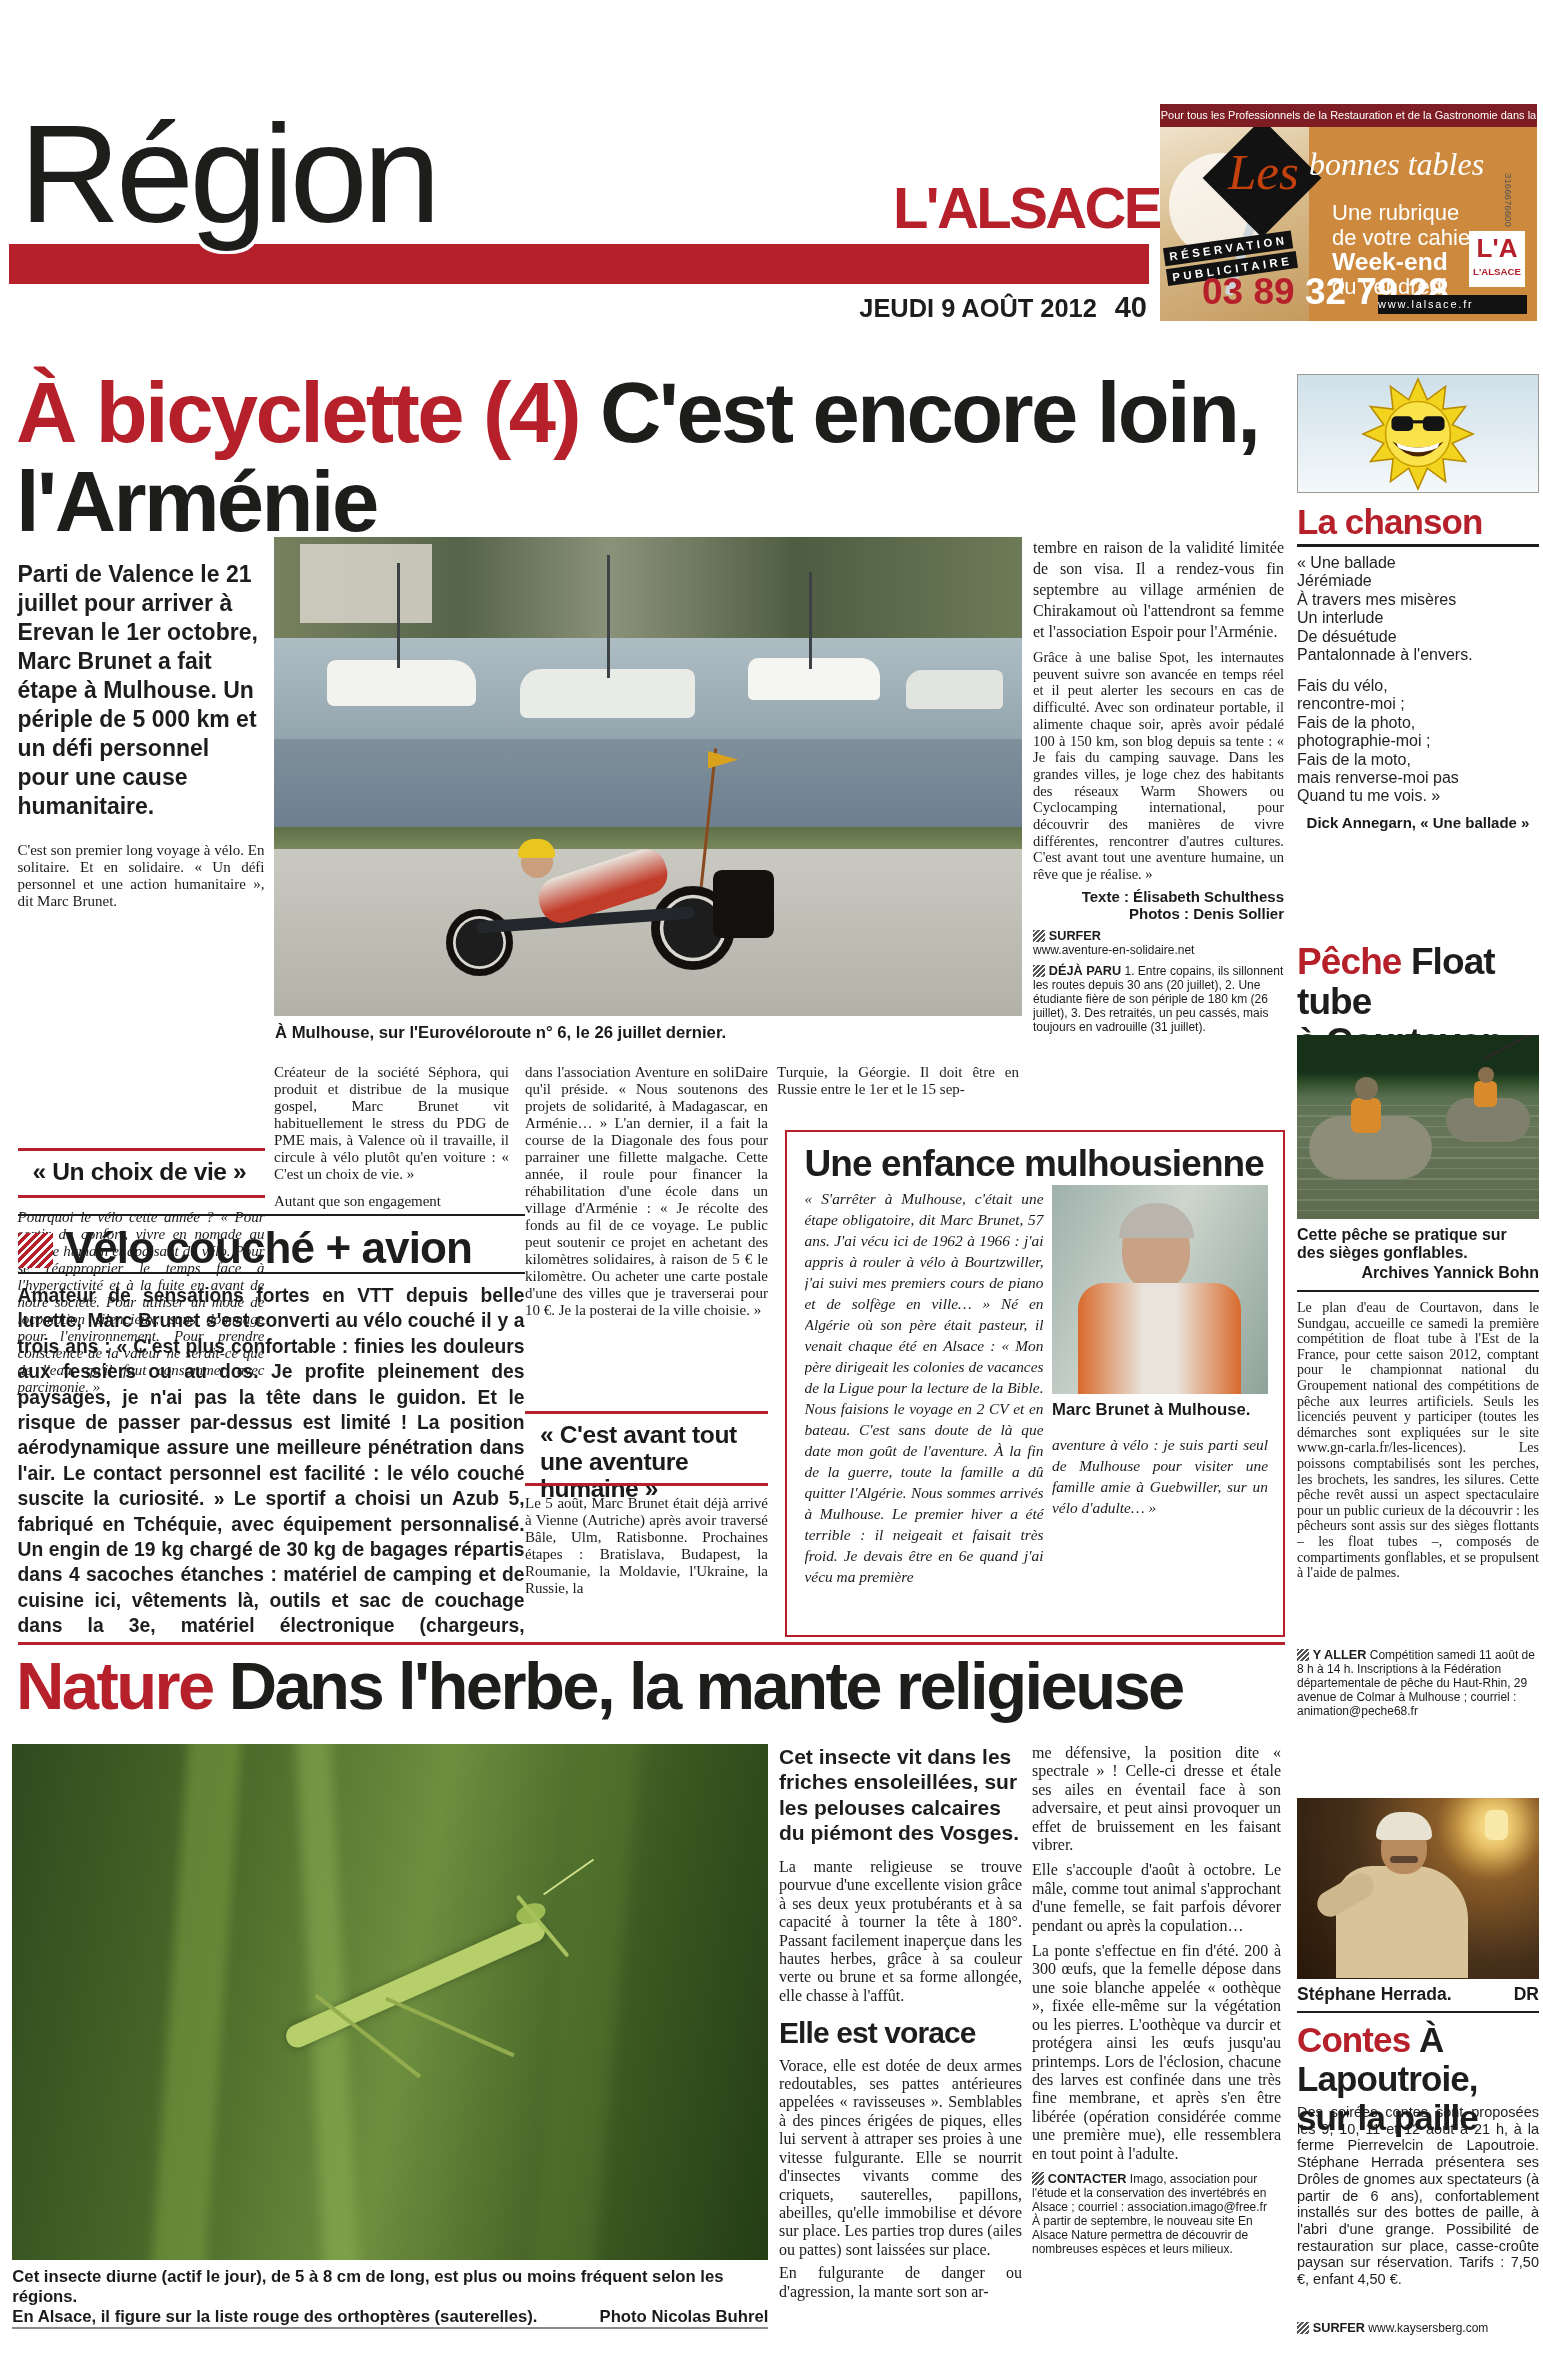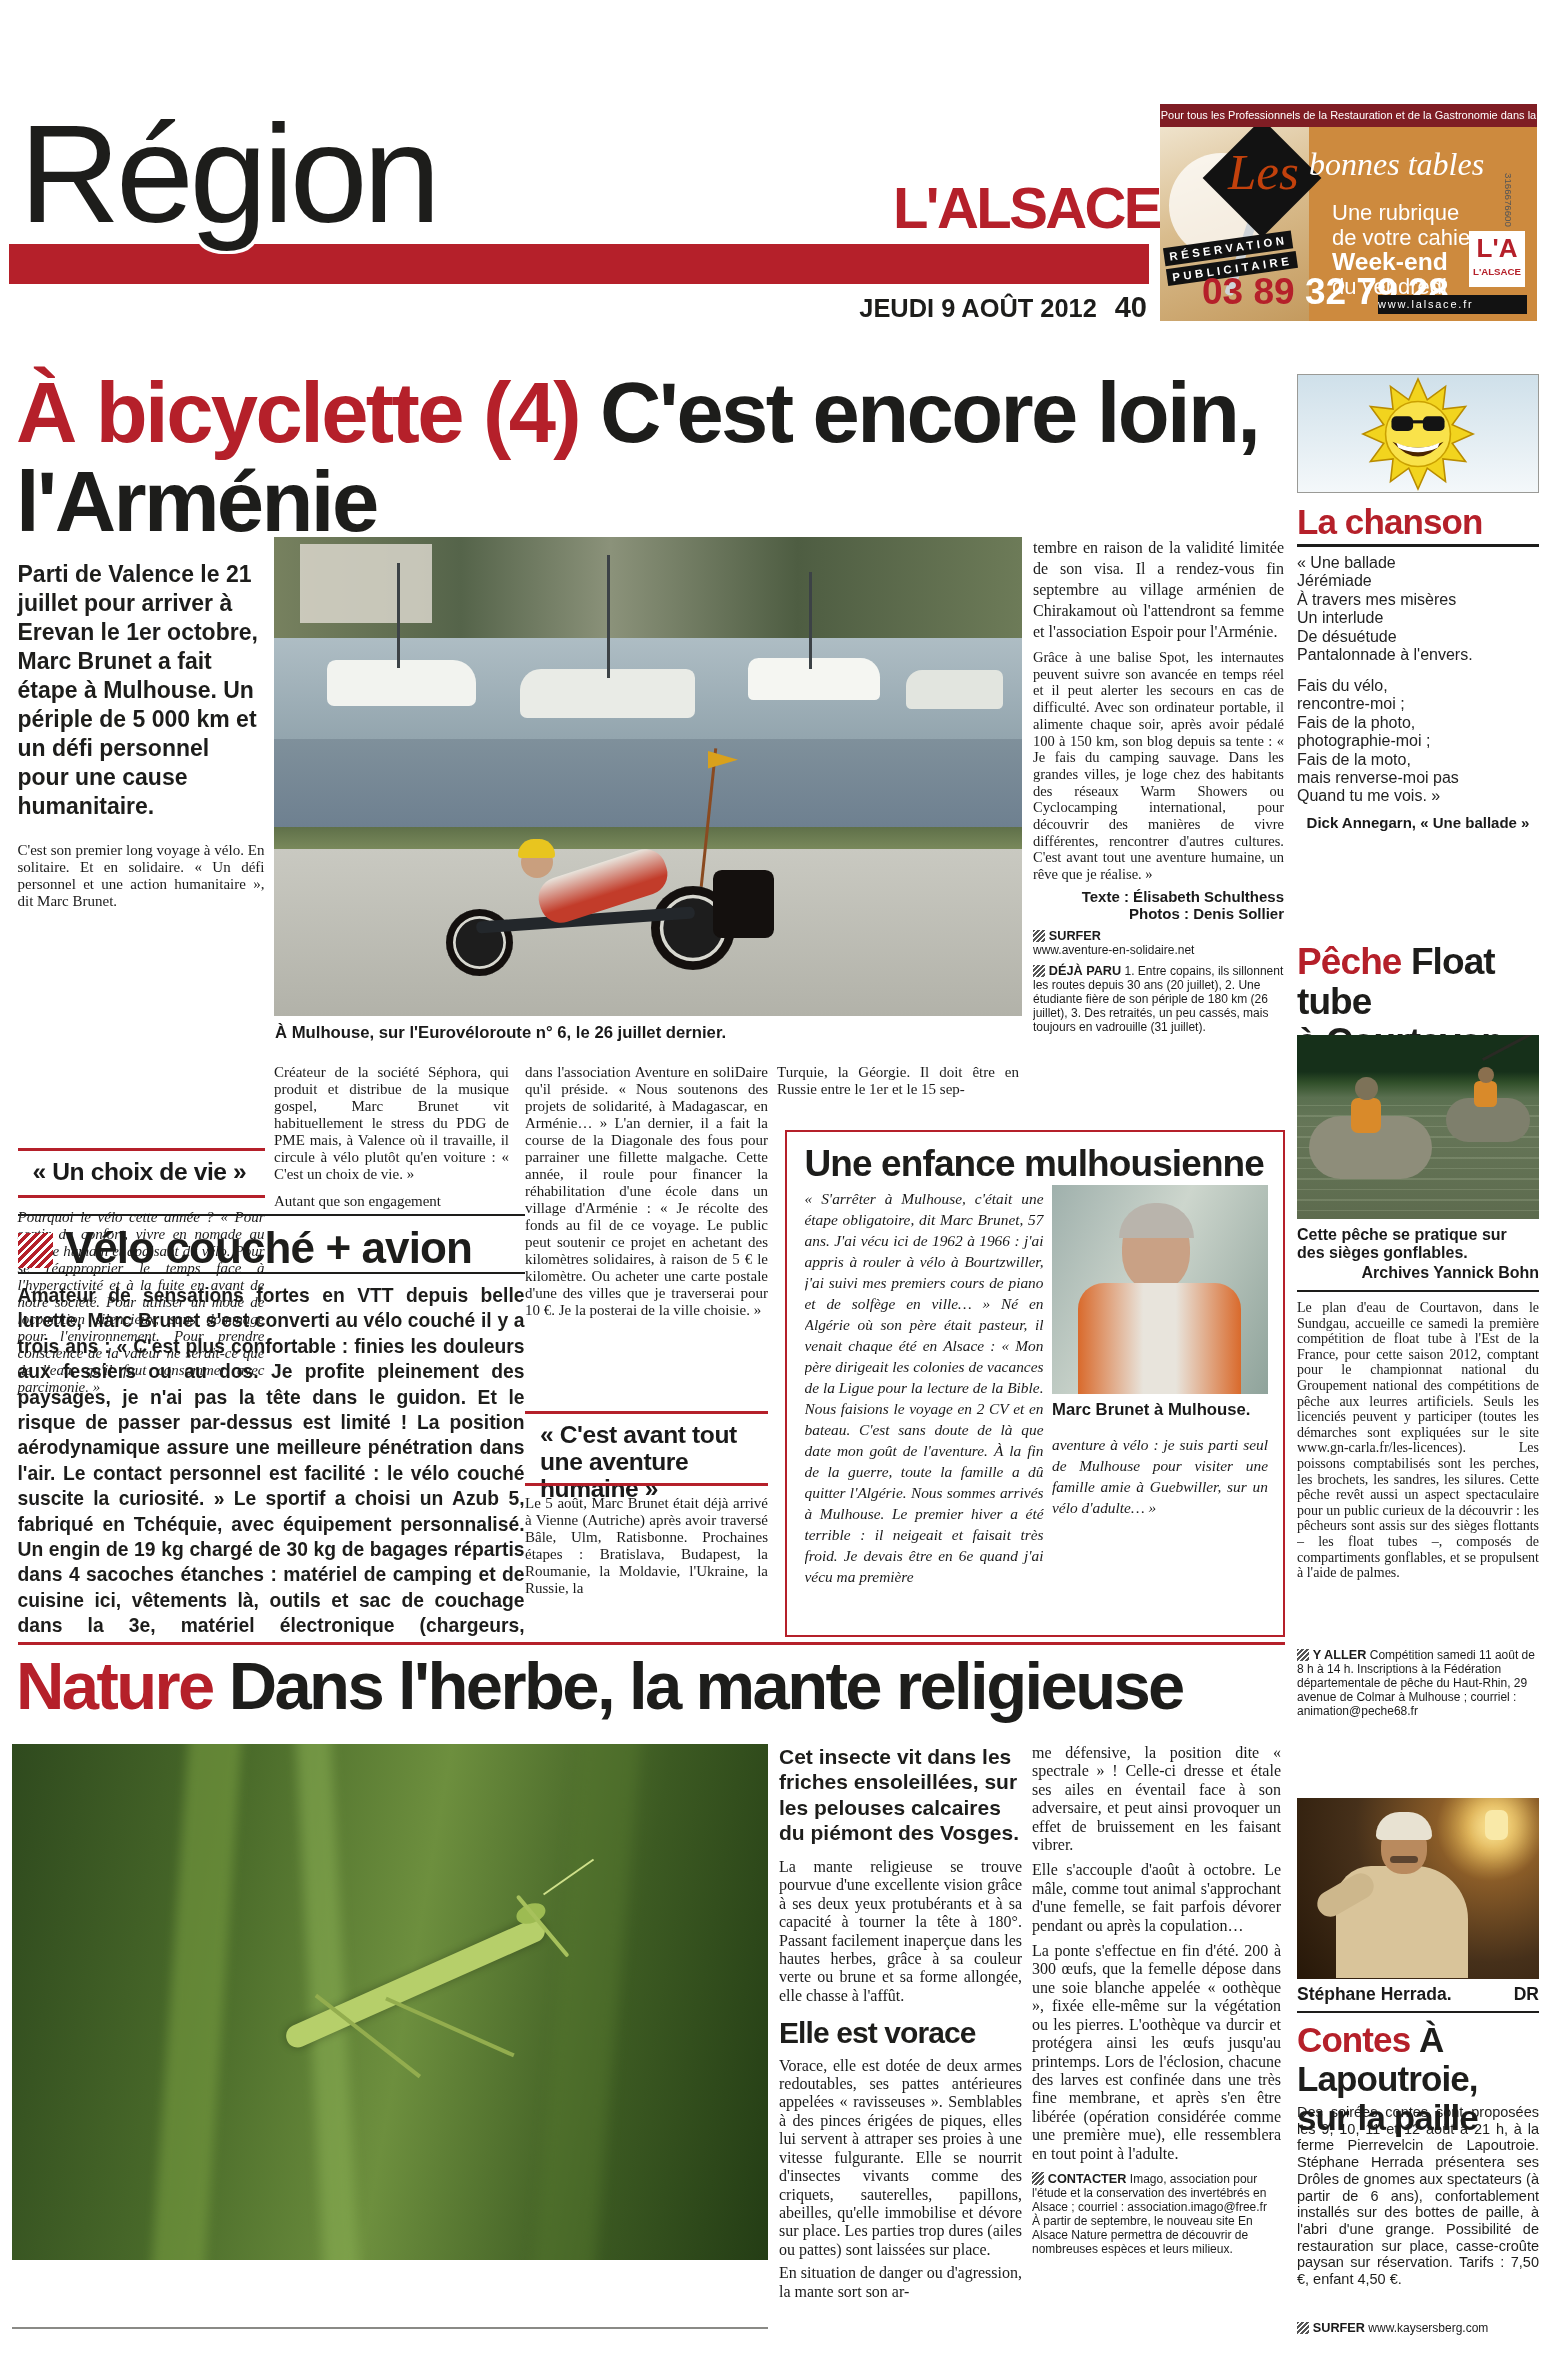--- a/index.html
+++ b/index.html
@@ -161,28 +161,35 @@
     <div class="abs" style="left:158px;top:-17.5px;width:53px;height:561px;background:#7ba042;opacity:.55;transform:rotate(4deg);filter:blur(5.3px);"></div>
     <div class="abs" style="left:298px;top:-17.5px;width:35px;height:561px;background:#8fb457;opacity:.5;transform:rotate(-3deg);filter:blur(6.1px);"></div>
     <div class="abs" style="left:544px;top:-17.5px;width:61px;height:561px;background:#55772e;opacity:.5;transform:rotate(5deg);filter:blur(7px);"></div>
     <div class="abs" style="left:263px;top:228px;width:281px;height:23px;border-radius:12.3px;background:#b6cf6a;transform:rotate(-24deg);box-shadow:0 0 8.8px rgba(0,0,0,.3);"></div>
     <div class="abs" style="left:504px;top:160px;width:30px;height:19.3px;border-radius:50%;background:#9dbb52;transform:rotate(-20deg);"></div>
     <div class="abs" style="left:491px;top:180px;width:79px;height:4.4px;background:#a7c15c;transform:rotate(50deg);border-radius:2.6px;"></div>
     <div class="abs" style="left:290px;top:290px;width:132px;height:3.5px;background:#93ad4e;transform:rotate(38deg);"></div>
     <div class="abs" style="left:368px;top:281px;width:140px;height:3.5px;background:#93ad4e;transform:rotate(24deg);"></div>
     <div class="abs" style="left:526px;top:132px;width:61px;height:1.8px;background:#cfe08a;transform:rotate(-35deg);"></div>
   </div>
+  <div class="abs" style="left:12.3px;top:2267px;width:756px;">
+    <div class="cap">Cet insecte diurne (actif le jour), de 5 à 8 cm de long, est plus ou moins fréquent selon les régions.</div>
+    <div style="display:flex;justify-content:space-between;">
+      <span class="cap">En Alsace, il figure sur la liste rouge des orthoptères (sauterelles).</span>
+      <span class="cap">Photo Nicolas Buhrel</span>
+    </div>
+  </div>
   <div class="abs" style="left:12.3px;top:2327px;width:756px;height:1.8px;background:#8a8a86;"></div>
 
   <div class="abs" style="left:779px;top:1744px;width:243px;height:623px;overflow:hidden;">
     <div class="sans" style="font-weight:bold;font-size:21px;line-height:25.4px;color:#1d1d1b;">Cet insecte vit dans les friches ensoleillées, sur les pelouses calcaires du piémont des Vosges.</div>
     <div class="serif jtf" style="font-size:16px;line-height:18.4px;margin-top:12.3px;">La mante religieuse se trouve pourvue d'une excellente vision grâce à ses deux yeux protubérants et à sa capacité à tourner la tête à 180°. Passant facilement inaperçue dans les hautes herbes, grâce à sa couleur verte ou brune et sa forme allongée, elle chasse à l'affût.</div>
     <div class="sans" style="font-weight:bold;font-size:30px;letter-spacing:-0.9px;margin-top:10.5px;color:#1d1d1b;">Elle est vorace</div>
     <div class="serif jtf" style="font-size:16px;line-height:18.4px;margin-top:7px;">Vorace, elle est dotée de deux armes redoutables, ses pattes antérieures appelées « ravisseuses ». Semblables à des pinces érigées de piques, elles lui servent à attraper ses proies à une vitesse fulgurante. Elle se nourrit d'insectes vivants comme des criquets, sauterelles, papillons, abeilles, qu'elle immobilise et dévore sur place. Les parties trop dures (ailes ou pattes) sont laissées sur place.</div>
-    <div class="serif jtf" style="font-size:16px;line-height:18.4px;margin-top:5.3px;">En situation de danger ou d'agression, la mante sort son ar-</div>
+    <div class="serif jtf" style="font-size:16px;line-height:18.4px;margin-top:5.3px;">En fulgurante de danger ou d'agression, la mante sort son ar-</div>
   </div>
 
   <div class="abs" style="left:1032px;top:1744px;width:249px;height:623px;overflow:hidden;">
     <div class="serif jtf" style="font-size:16px;line-height:18.4px;">me défensive, la position dite « spectrale » ! Celle-ci dresse et étale ses ailes en éventail face à son adversaire, et peut ainsi provoquer un effet de bruissement en les faisant vibrer.</div>
     <div class="serif jtf" style="font-size:16px;line-height:18.4px;margin-top:7px;">Elle s'accouple d'août à octobre. Le mâle, comme tout animal s'approchant d'une femelle, se fait parfois dévorer pendant ou après la copulation…</div>
     <div class="serif jtf" style="font-size:16px;line-height:18.4px;margin-top:7px;">La ponte s'effectue en fin d'été. 200 à 300 œufs, que la femelle dépose dans une soie blanche appelée « oothèque », fixée elle-même sur la végétation ou les pierres. L'oothèque va durcir et protégera ainsi les œufs jusqu'au printemps. Lors de l'éclosion, chacune des larves est confinée dans une très fine membrane, et après s'en être libérée (opération considérée comme une première mue), elle ressemblera en tout point à l'adulte.</div>
     <div class="note" style="margin-top:8.8px;">
       <span class="hatch-dark"></span><b>CONTACTER</b><span> Imago, association pour l'étude et la conservation des invertébrés en Alsace ; courriel : association.imago@free.fr</span><br>
       <span>À partir de septembre, le nouveau site En Alsace Nature permettra de découvrir de nombreuses espèces et leurs milieux.</span>
     </div>

